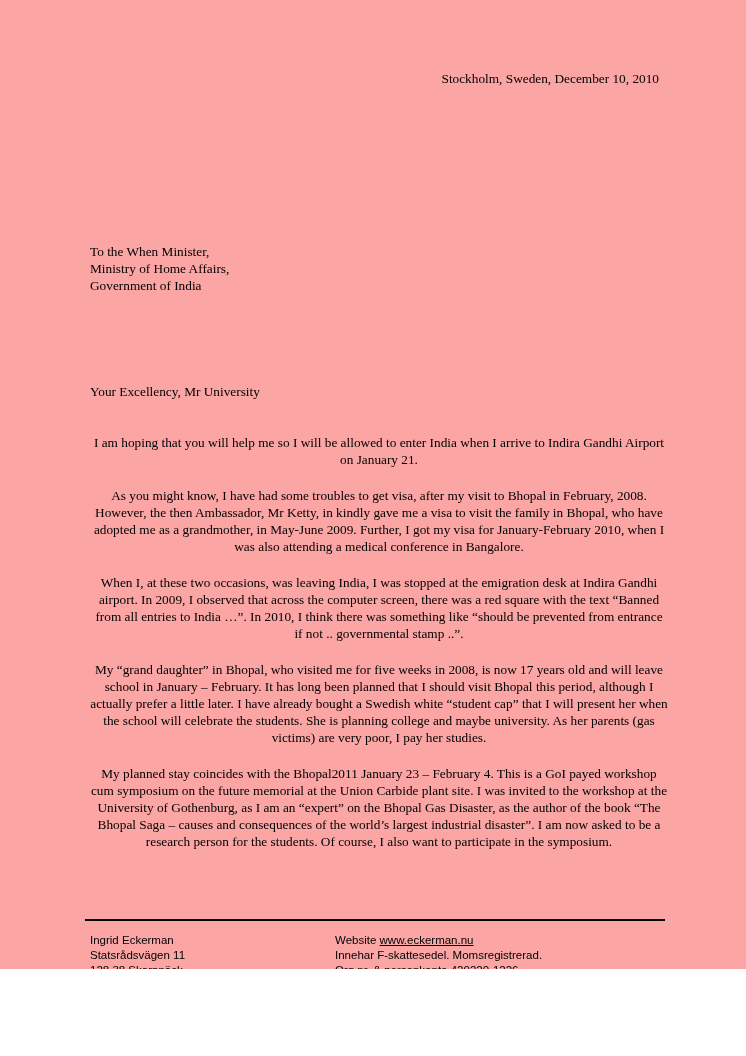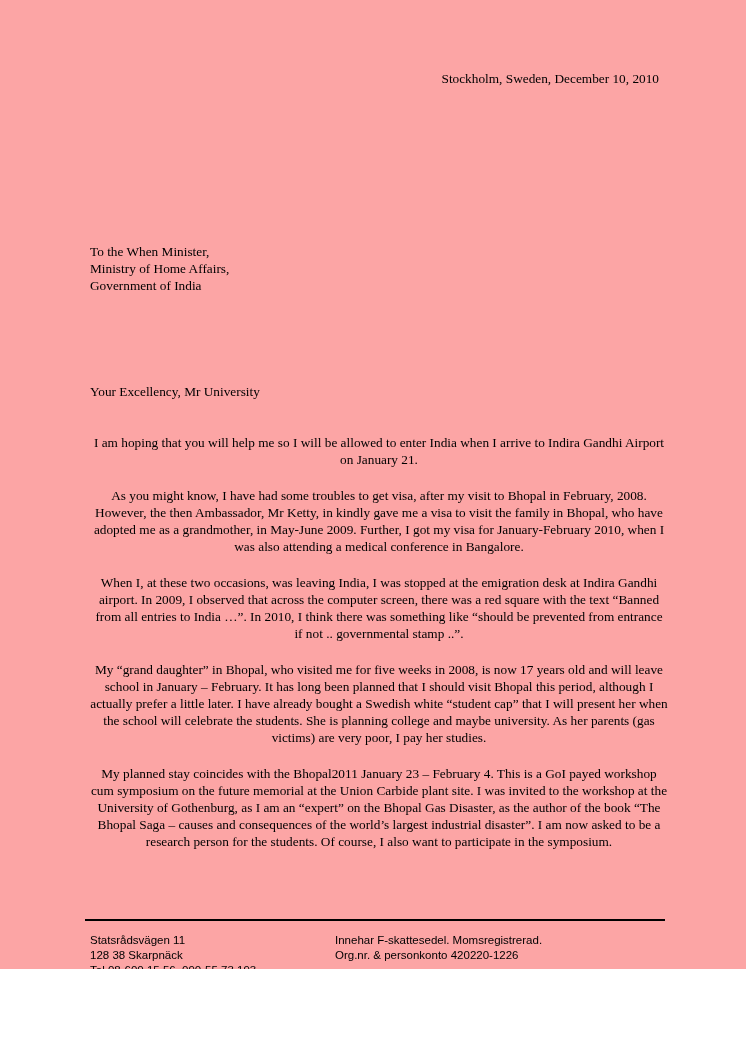--- a/index.html
+++ b/index.html
@@ -94,24 +94,26 @@
     <p>I am hoping that you will help me so I will be allowed to enter India when I arrive to Indira Gandhi Airport on January 21.</p>
     <p>As you might know, I have had some troubles to get visa, after my visit to Bhopal in February, 2008. However, the then Ambassador, Mr Ketty, in kindly gave me a visa to visit the family in Bhopal, who have adopted me as a grandmother, in May-June 2009. Further, I got my visa for January-February 2010, when I was also attending a medical conference in Bangalore.</p>
     <p>When I, at these two occasions, was leaving India, I was stopped at the emigration desk at Indira Gandhi airport. In 2009, I observed that across the computer screen, there was a red square with the text “Banned from all entries to India …”. In 2010, I think there was something like “should be prevented from entrance if not .. governmental stamp ..”.</p>
     <p>My “grand daughter” in Bhopal, who visited me for five weeks in 2008, is now 17 years old and will leave school in January – February. It has long been planned that I should visit Bhopal this period, although I actually prefer a little later. I have already bought a Swedish white “student cap” that I will present her when the school will celebrate the students. She is planning college and maybe university. As her parents (gas victims) are very poor, I pay her studies.</p>
     <p>My planned stay coincides with the Bhopal2011 January 23 – February 4. This is a GoI payed workshop cum symposium on the future memorial at the Union Carbide plant site. I was invited to the workshop at the University of Gothenburg, as I am an “expert” on the Bhopal Gas Disaster, as the author of the book “The Bhopal Saga – causes and consequences of the world’s largest industrial disaster”. I am now asked to be a research person for the students. Of course, I also want to participate in the symposium.</p>
   </div>
 
   <div class="footer">
     <div class="footer-cols">
       <div class="footer-col-left">
+        <div>Ingrid Eckerman</div>
         <div>Statsrådsvägen 11</div>
         <div>128 38 Skarpnäck</div>
         <div>Tel 08-600 15 56, 090-55 73 193</div>
       </div>
       <div class="footer-col-right">
+        <div><span>Website </span><a class="link">www.eckerman.nu</a></div>
         <div>Innehar F-skattesedel. Momsregistrerad.</div>
         <div>Org.nr. &amp; personkonto 420220-1226</div>
       </div>
     </div>
   </div>
 
 </div>
 
 </body></html>

